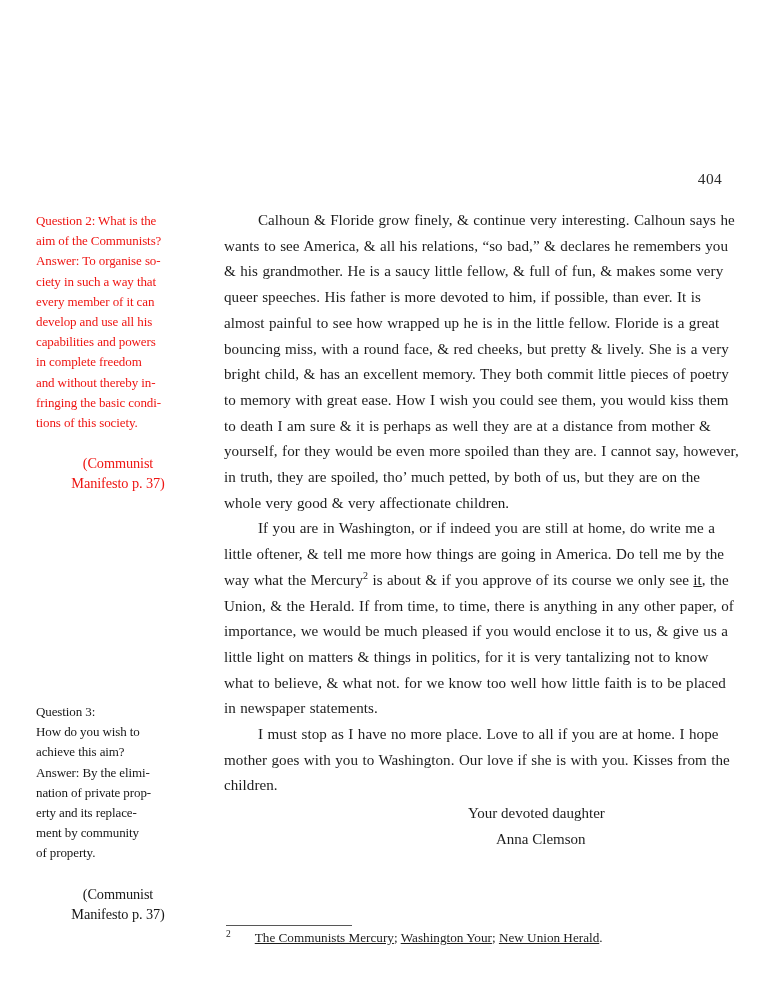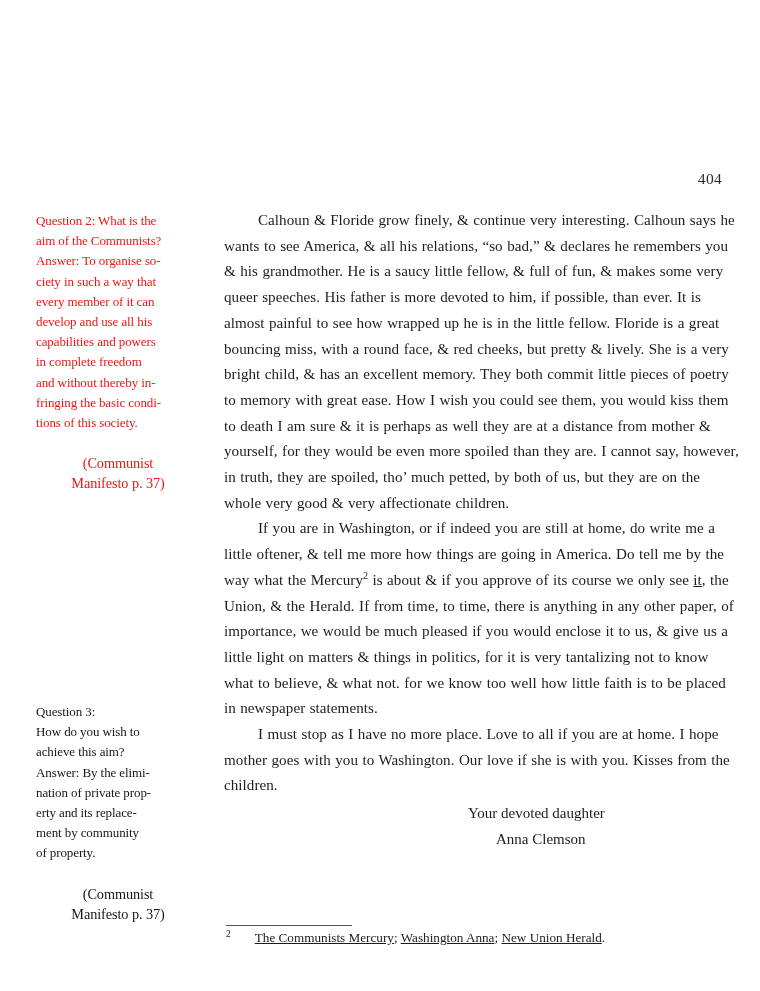--- a/index.html
+++ b/index.html
@@ -173,16 +173,16 @@
 
     <div class="signature">
       <div class="sig-line-1">Your devoted daughter</div>
       <div class="sig-line-2">Anna Clemson</div>
     </div>
 
   </div>
 
   <div class="footnote-zone">
     <div class="footnote-rule"></div>
-    <div class="footnote"><span class="fn-marker">2</span><span class="u">The Communists Mercury</span><span>; </span><span class="u">Washington Anna</span><span>; </span><span class="u">New Union Herald</span><span>.</span></div>
+    <div class="footnote"><span class="fn-marker">2</span><span class="u">The Communists Mercury</span><span>; </span><span class="u">Washington Your</span><span>; </span><span class="u">New Union Herald</span><span>.</span></div>
   </div>
 
 </div>
 
 </body></html>

